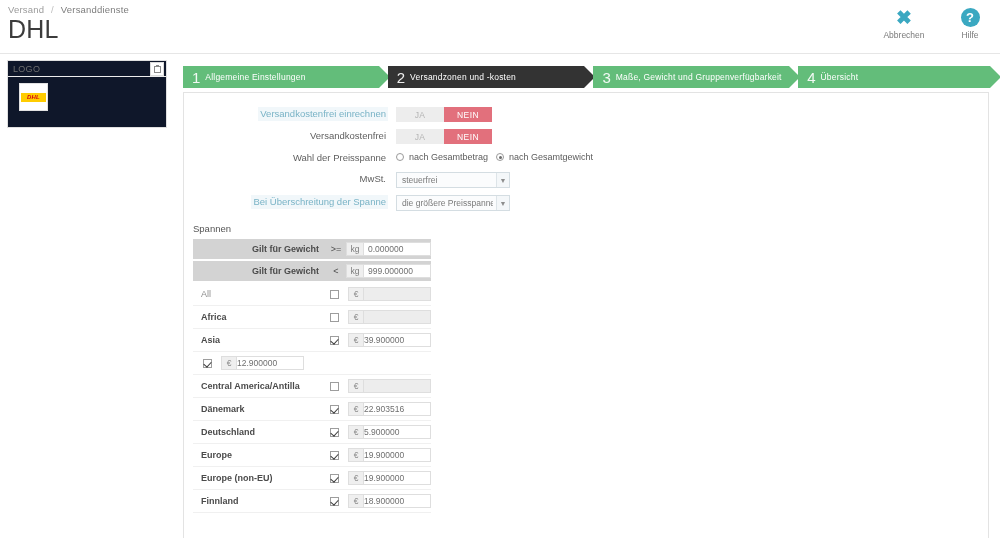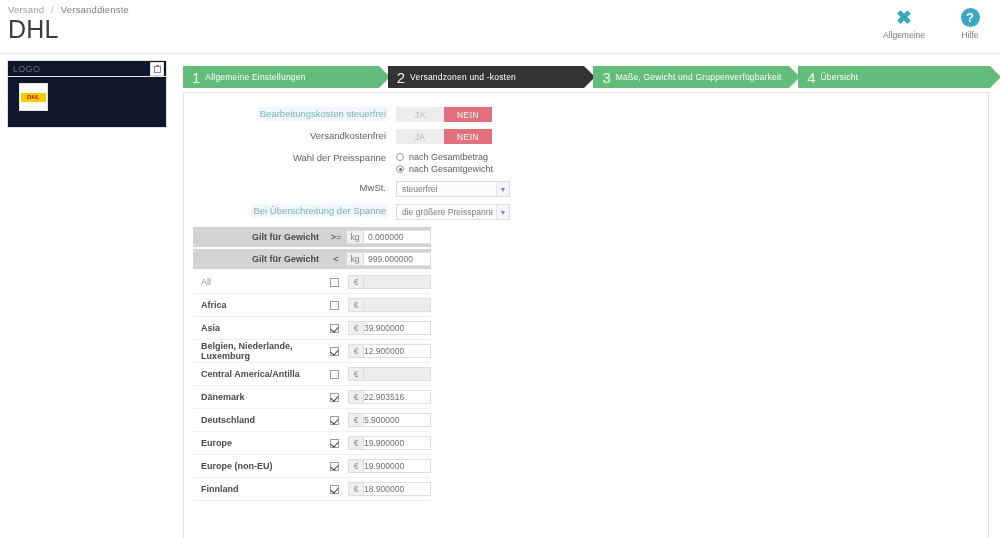--- a/index.html
+++ b/index.html
@@ -126,21 +126,21 @@
   .flabel-wrap .inner.plain { color: #5f5f5f; }
 
   .toggle { display: flex; height: 15px; width: 96px; }
   .toggle .half {
     flex: 1; display: flex; align-items: center; justify-content: center;
     font-size: 8.5px; cursor: pointer; letter-spacing: .4px;
   }
   .toggle .half.off { background: #ededed; color: #b4b4b4; }
   .toggle .half.on  { background: #e2707c; color: #ffffff; }
 
-  .radios { display: flex; flex-direction: column; gap: 2px; padding-top: 1px; }
+  .radios { display: flex; flex-direction: row; gap: 8px; padding-top: 1px; }
   .radio-line { display: flex; align-items: center; font-size: 9px; color: #5c5c5c; }
   .radio-line .rd {
     width: 8px; height: 8px; border-radius: 50%; border: 1px solid #9a9a9a;
     background: #fff; margin-right: 5px; position: relative; cursor: pointer;
   }
   .radio-line .rd.sel:after {
     content: ""; position: absolute; left: 1.5px; top: 1.5px;
     width: 3px; height: 3px; border-radius: 50%; background: #6b6b6b;
   }
 
@@ -231,21 +231,21 @@
     <span>Versand</span>
     <span class="sep">/</span>
     <span class="crumb-current">Versanddienste</span>
   </div>
 
   <div class="page-title">DHL</div>
 
   <div class="header-actions">
     <div class="hact">
       <span class="glyph x">✖</span>
-      <span class="lbl">Allgemeine</span>
+      <span class="lbl">Abbrechen</span>
     </div>
     <div class="hact">
       <span class="glyph"><span class="circle-q">?</span></span>
       <span class="lbl">Hilfe</span>
     </div>
   </div>
   <div class="hdr-rule"></div>
 
   <div class="logo-panel">
     <div class="logo-panel-head">
@@ -281,21 +281,21 @@
       <span class="num">4</span>
       <span class="slabel">Übersicht</span>
     </div>
   </div>
 
   <div class="main-panel">
     <div class="form-rows">
 
       <div class="frow">
         <div class="flabel-wrap">
-          <span class="inner tint">Bearbeitungskosten steuerfrei</span>
+          <span class="inner tint">Versandkostenfrei einrechnen</span>
         </div>
         <div class="toggle">
           <span class="half off">JA</span>
           <span class="half on">NEIN</span>
         </div>
       </div>
 
       <div class="frow">
         <div class="flabel-wrap">
           <span class="inner plain">Versandkostenfrei</span>
@@ -336,20 +336,21 @@
         <div class="flabel-wrap">
           <span class="inner tint">Bei Überschreitung der Spanne</span>
         </div>
         <div class="sel-box">
           <span class="sv">die größere Preisspanne verw</span>
           <span class="arrow">▼</span>
         </div>
       </div>
     </div>
 
+    <div class="spannen-title">Spannen</div>
 
     <div class="srow head">
       <span class="s-lab">Gilt für Gewicht</span>
       <span class="s-op">&gt;=</span>
       <span class="s-unit">kg</span>
       <span class="s-inp">0.000000</span>
     </div>
     <div class="srow head">
       <span class="s-lab">Gilt für Gewicht</span>
       <span class="s-op">&lt;</span>
@@ -376,21 +377,20 @@
         </div>
         <div class="zrow">
           <span class="z-name">Asia</span>
           <span class="z-check">
             <span class="cbx on"></span>
           </span>
           <span class="z-cur">€</span>
           <span class="z-inp">39.900000</span>
         </div>
         <div class="zrow">
-          <span class="z-name">Belgien, Niederlande, Luxemburg</span>
           <span class="z-check">
             <span class="cbx on"></span>
           </span>
           <span class="z-cur">€</span>
           <span class="z-inp">12.900000</span>
         </div>
         <div class="zrow">
           <span class="z-name">Central America/Antilla</span>
           <span class="z-check">
             <span class="cbx"></span>

